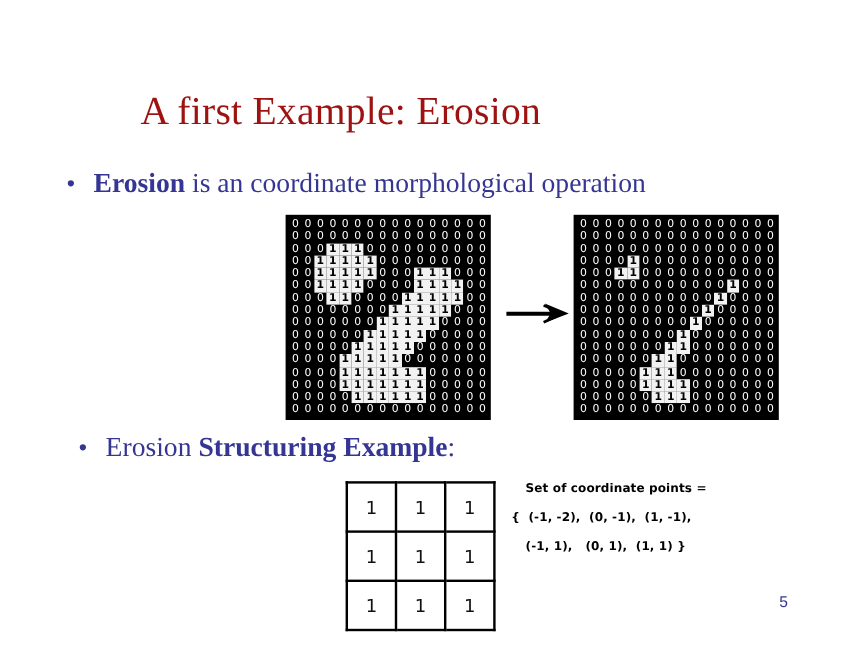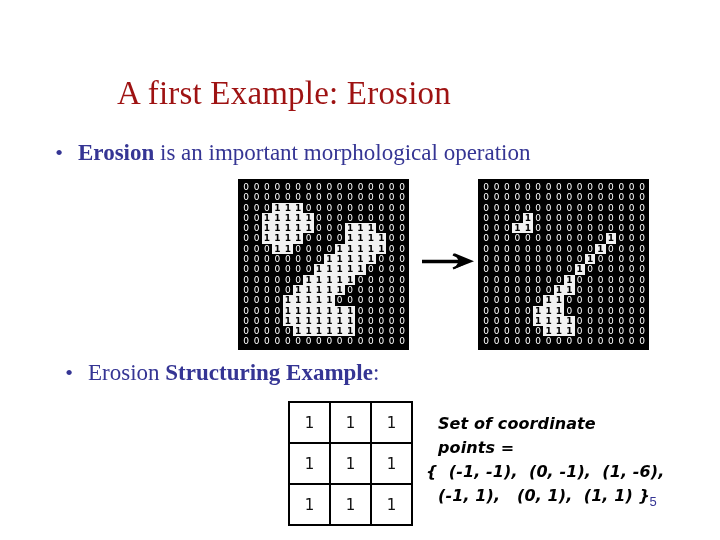--- a/index.html
+++ b/index.html
@@ -119,28 +119,27 @@
     font-family: "DejaVu Sans", sans-serif;
     font-size: 15px;
     color: #111111;
     padding: 0;
   }
 
   
   #coord-set {
     position: absolute;
     left: 424px;
-    top: 412px;
+    top: 396px;
     width: 200px;
     color: #000000;
     font-family: "DejaVu Sans", sans-serif;
-    font-size: 16px;
+    font-size: 10px;
     line-height: 24px;
     letter-spacing: 0.1px;
-    font-style: italic;
   }
   #coord-set .coord-head {
     display: block;
     font-weight: bold;
     padding-left: 14px;
   }
   #coord-set .coord-line {
     display: block;
     white-space: pre;
     font-weight: bold;
@@ -172,21 +171,21 @@
     line-height: 16px;
   }
 </style>
 </head>
 <body>
 
 <div id="slide-title">A first Example: Erosion</div>
 
 <div class="bullet-row" id="bullet-1">
   <span class="bullet-dot">•</span>
-  <span class="bullet-text"><b>Erosion</b><span> is an important morphological operation</span></span>
+  <span class="bullet-text"><b>Erosion</b><span> is an coordinate morphological operation</span></span>
 </div>
 
 <div class="matrix" id="matrix-original" style="grid-template-columns: repeat(16, 10.4px); grid-template-rows: repeat(16, 10.3px);">
     <div class="mcell zero">0</div>
     <div class="mcell zero">0</div>
     <div class="mcell zero">0</div>
     <div class="mcell zero">0</div>
     <div class="mcell zero">0</div>
     <div class="mcell zero">0</div>
     <div class="mcell zero">0</div>
@@ -729,18 +728,18 @@
       <tr>
         <td>1</td>
         <td>1</td>
         <td>1</td>
       </tr>
     </tbody>
 </table>
 
 <div id="coord-set">
   <span class="coord-head">Set of coordinate points =</span>
-  <span class="coord-line coord-line-1">{  (-1, -1),  (0, -1),  (1, -6),</span>
+  <span class="coord-line coord-line-1">{  (-1, -2),  (0, -1),  (1, -1),</span>
   <span class="coord-line coord-line-3">(-1, 1),   (0, 1),  (1, 1) }</span>
 </div>
 
 <div id="footer-date">02-Nov-20</div>
 <div id="footer-pagenum">5</div>
 
 </body></html>

